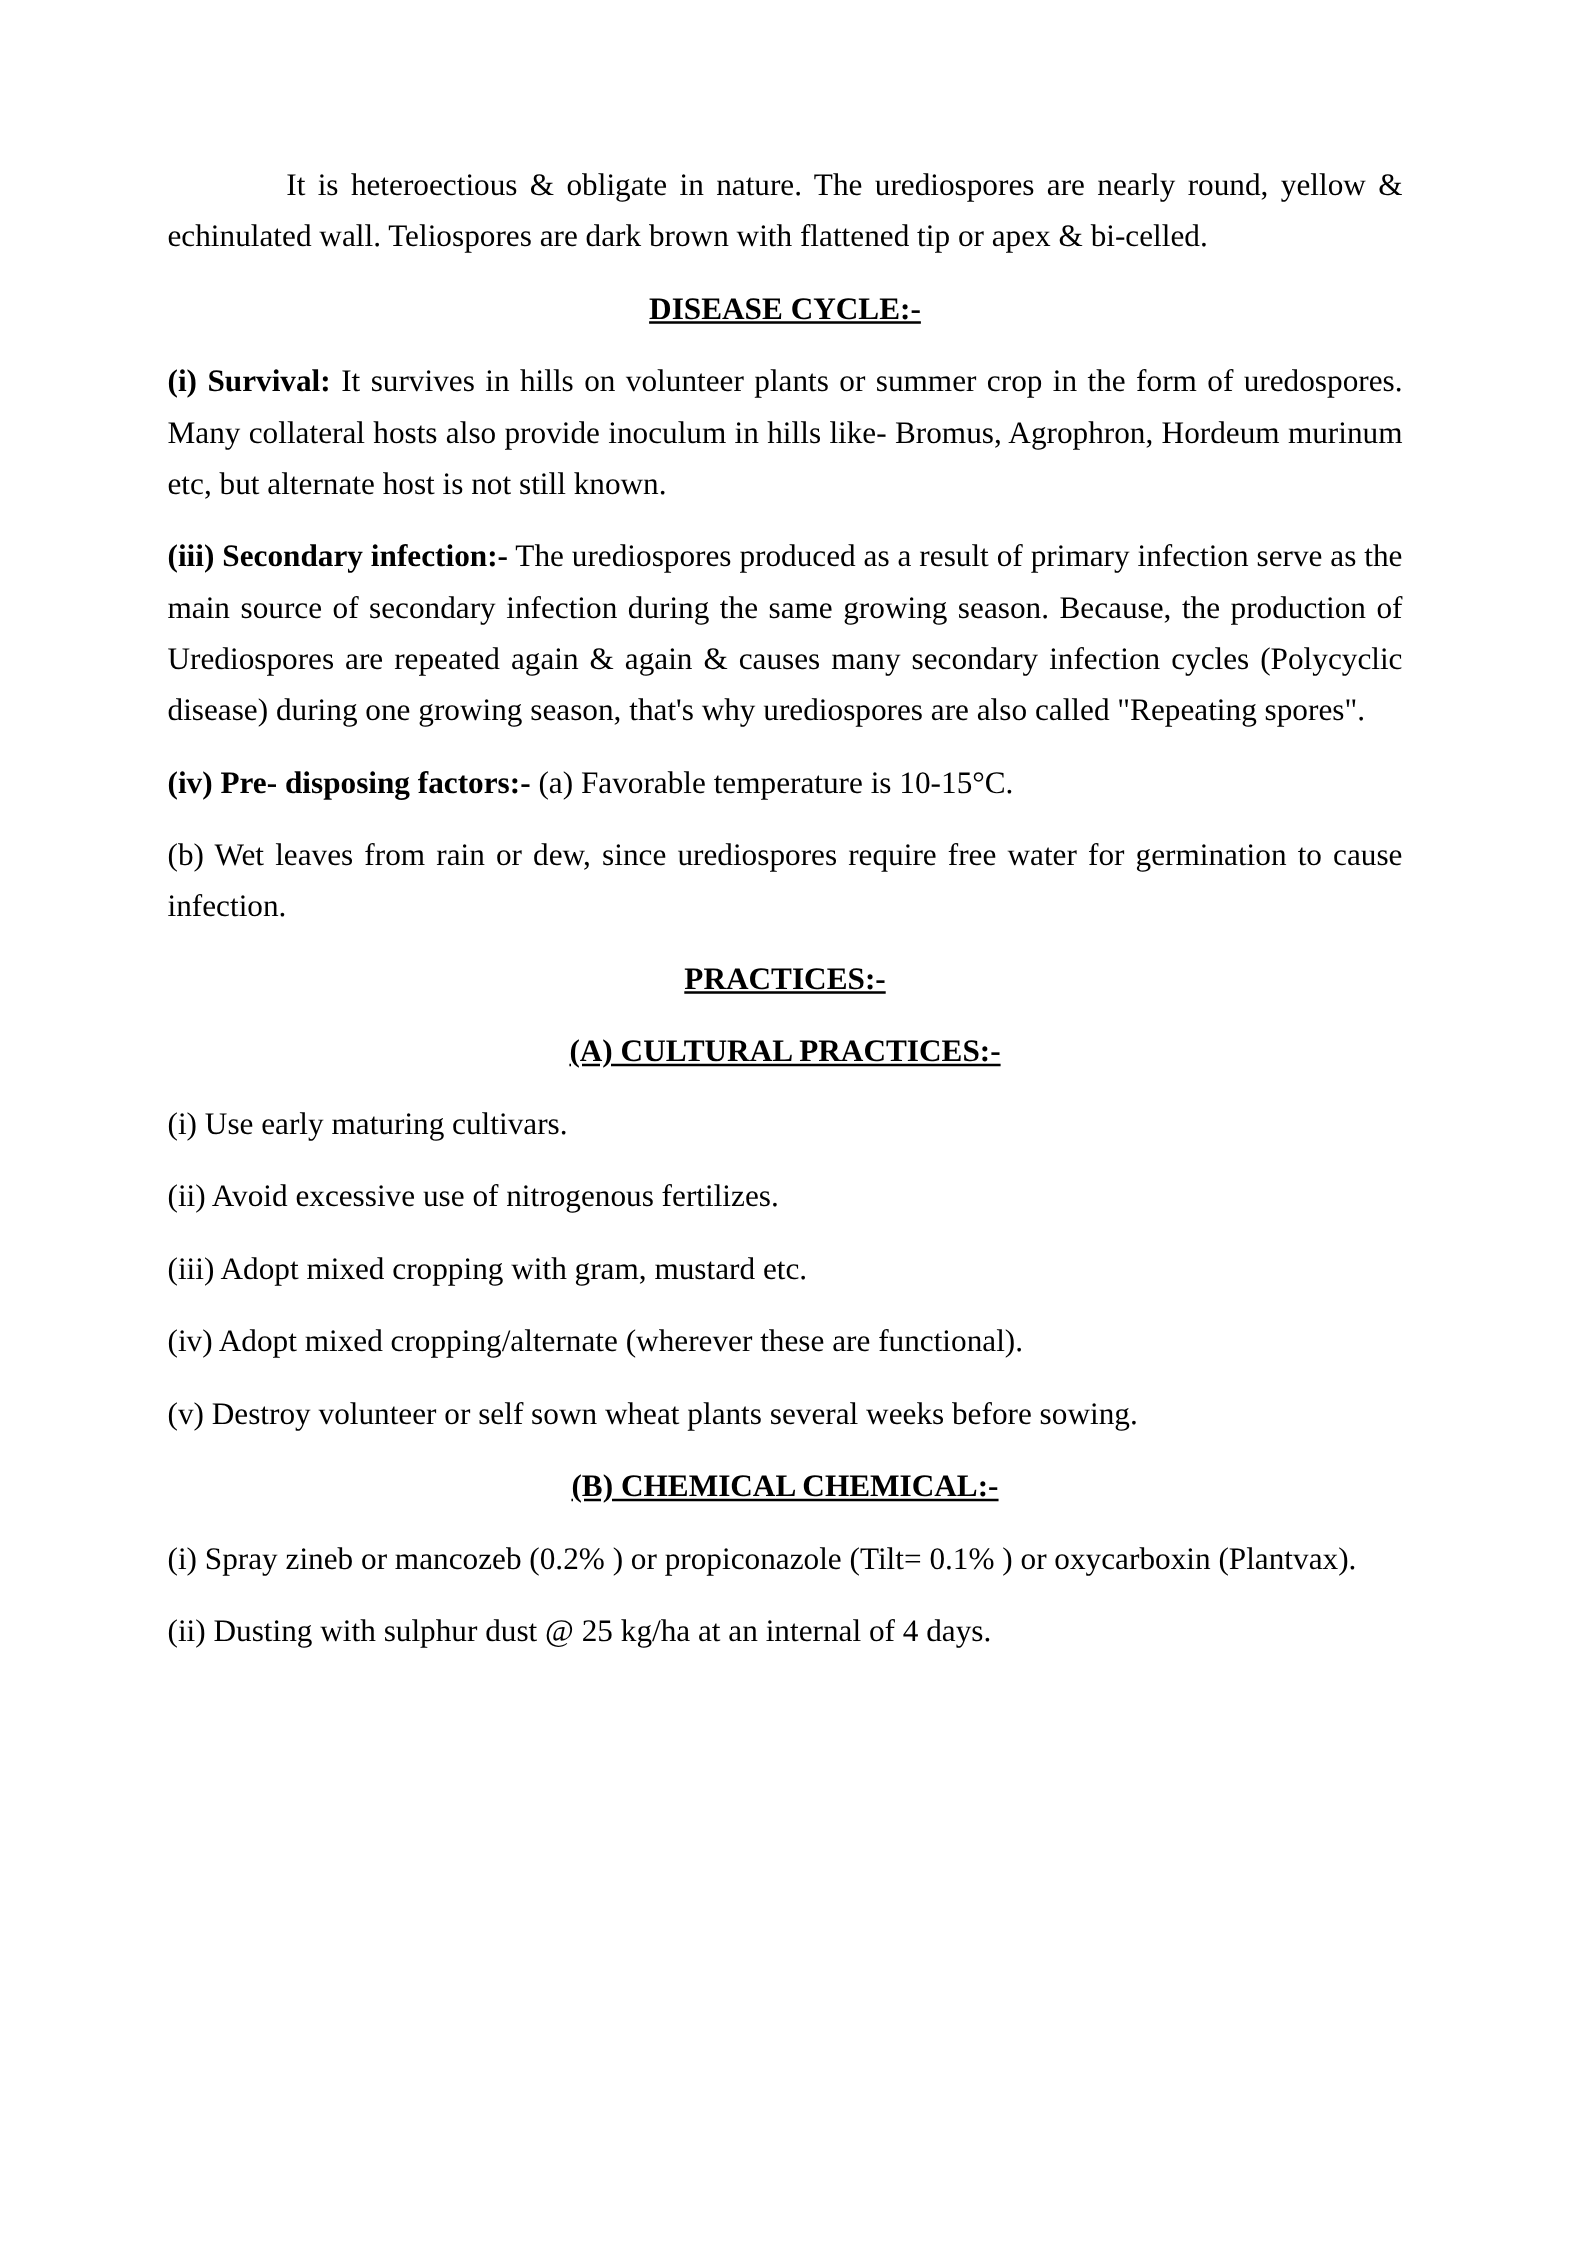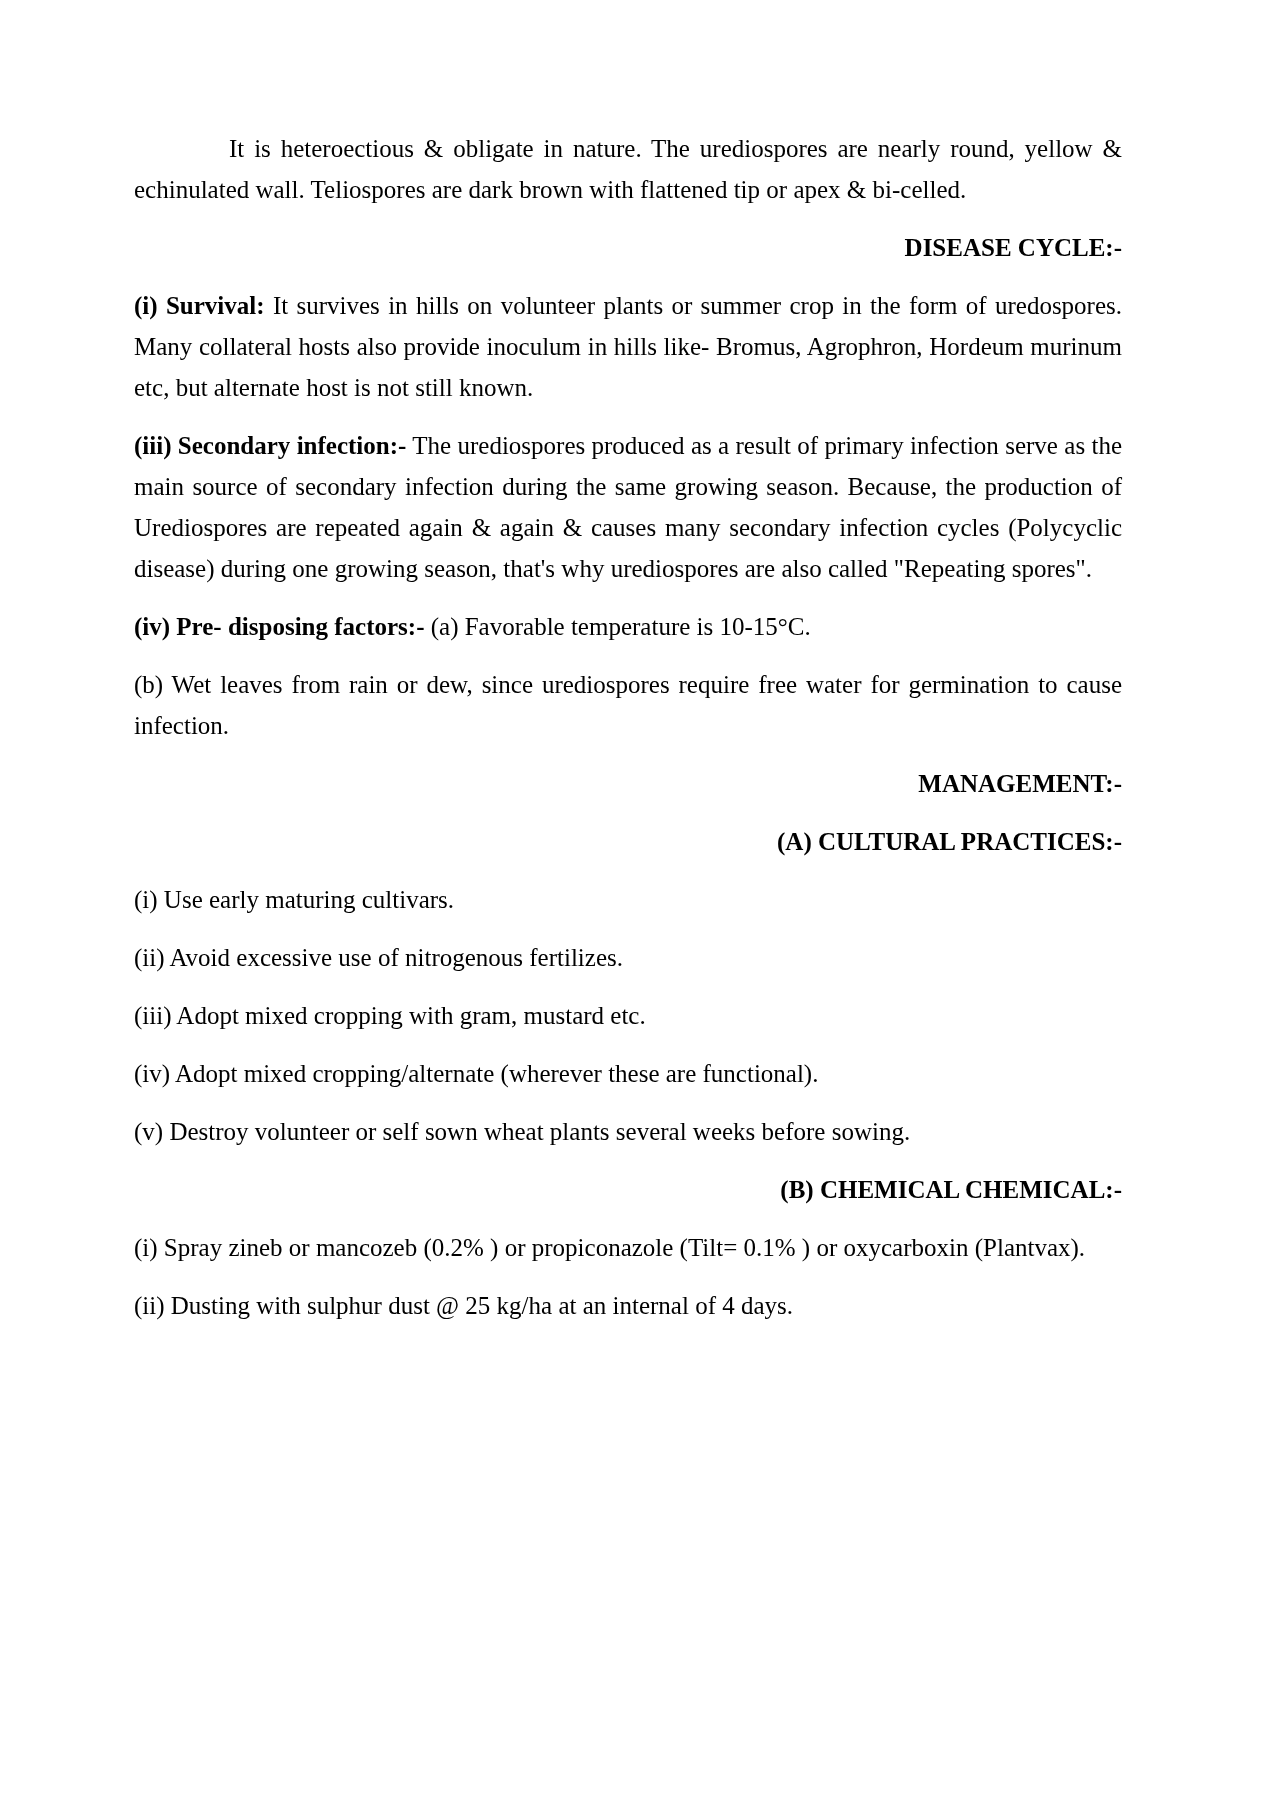--- a/index.html
+++ b/index.html
@@ -23,21 +23,22 @@
   .para {
     margin: 0 0 17px 0;
     text-align: justify;
   }
   .para.indent {
     text-indent: 95px;
   }
   .heading {
     margin: 16px 0 17px 0;
     font-weight: bold;
-    text-align: right;
+    text-align: center;
+    text-decoration: underline;
   }
   .lead {
     font-weight: bold;
   }
 </style>
 </head>
 <body>
 
 <main class="page">
 
@@ -47,21 +48,21 @@
 
   <p class="para"><b class="lead">(i) Survival:</b> <span>It survives in hills on volunteer plants or summer crop in the form of uredospores. Many collateral hosts also provide inoculum in hills like- Bromus, Agrophron, Hordeum murinum etc, but alternate host is not still known.</span></p>
 
 
   <p class="para"><b class="lead">(iii) Secondary infection:-</b> <span>The urediospores produced as a result of primary infection serve as the main source of secondary infection during the same growing season. Because, the production of Urediospores are repeated again &amp; again &amp; causes many secondary infection cycles (Polycyclic disease) during one growing season, that's why urediospores are also called "Repeating spores".</span></p>
 
   <p class="para"><b class="lead">(iv) Pre- disposing factors:-</b> <span>(a) Favorable temperature is 10-15°C.</span></p>
 
   <p class="para">(b) Wet leaves from rain or dew, since urediospores require free water for germination to cause infection.</p>
 
-  <p class="heading">MANAGEMENT:-</p>
+  <p class="heading">PRACTICES:-</p>
 
   <p class="heading">(A) CULTURAL PRACTICES:-</p>
 
   <p class="para">(i) Use early maturing cultivars.</p>
 
   <p class="para">(ii) Avoid excessive use of nitrogenous fertilizes.</p>
 
   <p class="para">(iii) Adopt mixed cropping with gram, mustard etc.</p>
 
   <p class="para">(iv) Adopt mixed cropping/alternate (wherever these are functional).</p>

